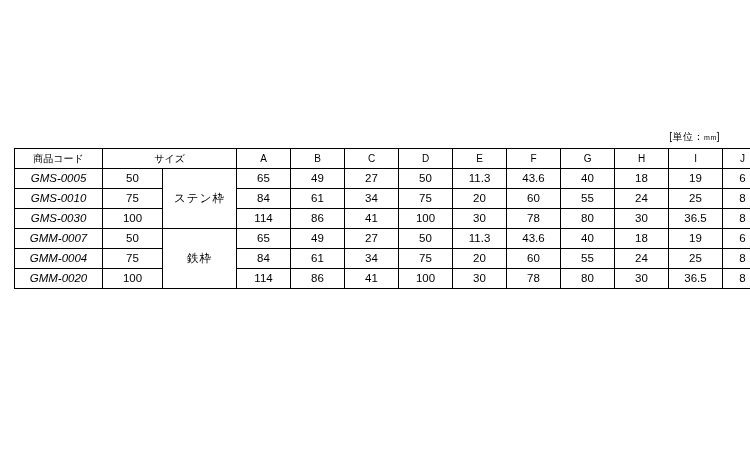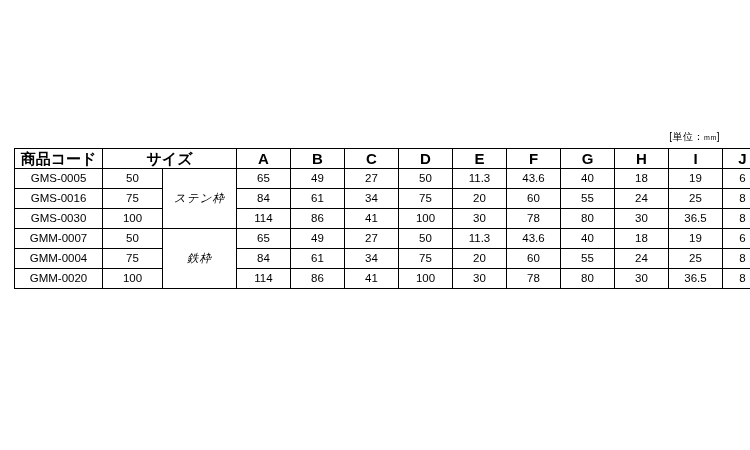--- a/index.html
+++ b/index.html
@@ -46,36 +46,36 @@
     line-height: 19px;
     padding: 0;
     text-align: center;
     font-size: 11.5px;
     font-weight: normal;
     color: #000;
     white-space: nowrap;
     overflow: hidden;
   }
   table.spec thead th {
-    font-weight: bold;
-    font-size: 15px;
+    font-weight: normal;
+    font-size: 10px;
   }
   .col-code { width: 88px; }
   .col-size-num { width: 60px; }
   .col-size-type { width: 74px; }
   .col-dim { width: 54px; }
   .col-j { width: 40px; }
   .frame-cell {
     font-weight: bold;
     letter-spacing: 1px;
-    font-style: italic;
   }
   .code-cell {
     text-align: left;
     padding-left: 6px;
+    font-style: italic;
   }
 </style>
 </head>
 <body>
 
 <div class="sheet">
 
   <div class="unit-note"><span>[単位：</span><span class="small">mm</span><span>]</span></div>
 
   <table class="spec">
@@ -120,21 +120,21 @@
           <td>27</td>
           <td>50</td>
           <td>11.3</td>
           <td>43.6</td>
           <td>40</td>
           <td>18</td>
           <td>19</td>
           <td>6</td>
         </tr>
         <tr>
-          <td class="code-cell">GMS-0016</td>
+          <td class="code-cell">GMS-0010</td>
           <td>75</td>
           <td>84</td>
           <td>61</td>
           <td>34</td>
           <td>75</td>
           <td>20</td>
           <td>60</td>
           <td>55</td>
           <td>24</td>
           <td>25</td>

